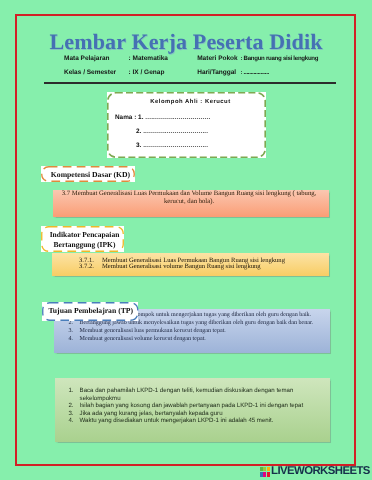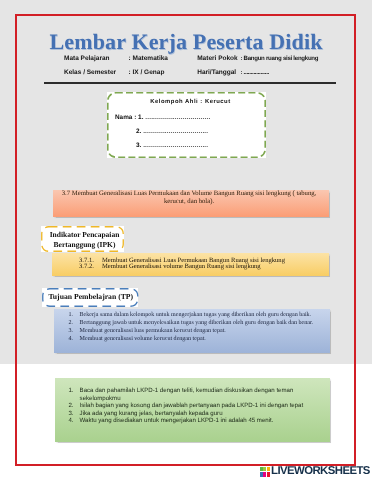--- a/index.html
+++ b/index.html
@@ -1,18 +1,18 @@
 <!DOCTYPE html>
 <html><head>
 <meta charset="utf-8">
 <style>
   html,body{margin:0;padding:0;}
   body{width:372px;height:480px;background:#ffffff;font-family:"Liberation Sans",sans-serif;overflow:hidden;
        -webkit-font-smoothing:antialiased;text-rendering:geometricPrecision;}
-  .page{position:absolute;left:0;top:0;width:372px;height:364px;background:#e5e5e5;}
+  .page{position:absolute;left:0;top:0;width:372px;height:480px;background:#86efac;}
   .frame{position:absolute;left:14.5px;top:14px;width:341.5px;height:452px;border:2px solid #d21f26;box-sizing:border-box;}
 
   
   .title{position:absolute;left:0px;top:33px;width:372px;text-align:center;
          font-family:"Liberation Serif",serif;font-weight:bold;font-size:22px;
          color:#4571b3;line-height:18px;letter-spacing:0.16px;
          text-shadow:0.7px 0.7px 0.4px rgba(130,160,205,0.55);}
 
   
   .meta{position:absolute;left:0;top:0;width:372px;height:100px;font-weight:bold;color:#151515;}
@@ -99,20 +99,26 @@
     </div>
     <div class="nrow" style="left:29px;top:50px;">
       <span>3.</span>
       <span class="dots">.................................</span>
     </div>
   </div>
 
   <div class="secbody body-kd" style="left:53px;top:190px;width:276px;height:27px;">
     <div class="kdtext" style="left:2px;top:0px;width:268px;">3.7 Membuat Generalisasi Luas Permukaan dan Volume Bangun Ruang  sisi lengkung ( tabung, kerucut, dan bola).</div>
   </div>
+  <div class="seclabel lbl-kd" style="left:41px;top:166px;width:94px;height:16px;font-size:7.7px;padding-left:5px;">
+    <svg width="94" height="16">
+        <rect x="0.75" y="0.75" width="92.50" height="14.50" rx="7" ry="7" fill="#fff" stroke="#e08a3c" stroke-width="1.35" stroke-dasharray="8.7 5.3"></rect>
+      </svg>
+    <span>Kompetensi Dasar (KD)</span>
+  </div>
 
   <div class="secbody body-ipk" style="left:52px;top:253px;width:277px;height:23px;">
     <div class="olist" style="left:27px;top:4.5px;width:250px;">
       <div class="li">
           <span class="num">3.7.1.</span>
           <span>Membuat Generalisasi Luas Permukaan Bangun Ruang  sisi lengkung</span>
         </div>
       <div class="li">
           <span class="num">3.7.2.</span>
           <span>Membuat Generalisasi volume Bangun Ruang  sisi lengkung</span>
@@ -139,21 +145,21 @@
       <div class="li">
           <span class="num">3.</span>
           <span>Membuat generalisasi luas permukaan kerucut dengan tepat.</span>
         </div>
       <div class="li">
           <span class="num">4.</span>
           <span>Membuat generalisasi volume kerucut dengan tepat.</span>
         </div>
     </div>
   </div>
-  <div class="seclabel lbl-tp" style="left:41.5px;top:288px;width:96.5px;height:19px;font-size:7.7px;padding-left:2px;padding-bottom:3px;">
+  <div class="seclabel lbl-tp" style="left:41.5px;top:302px;width:96.5px;height:19px;font-size:7.7px;padding-left:2px;padding-bottom:3px;">
     <svg width="96.5" height="19">
         <rect x="0.75" y="0.75" width="95.00" height="17.50" rx="7" ry="7" fill="#fff" stroke="#4a7ebb" stroke-width="1.35" stroke-dasharray="8.7 5.3"></rect>
       </svg>
     <span>Tujuan Pembelajran (TP)</span>
   </div>
 
   <div class="secbody body-pet" style="left:55px;top:378px;width:275px;height:64px;">
     <div class="sanslist" style="left:13.4px;top:9px;width:255px;">
       <div class="li">
           <span class="num">1.</span>

